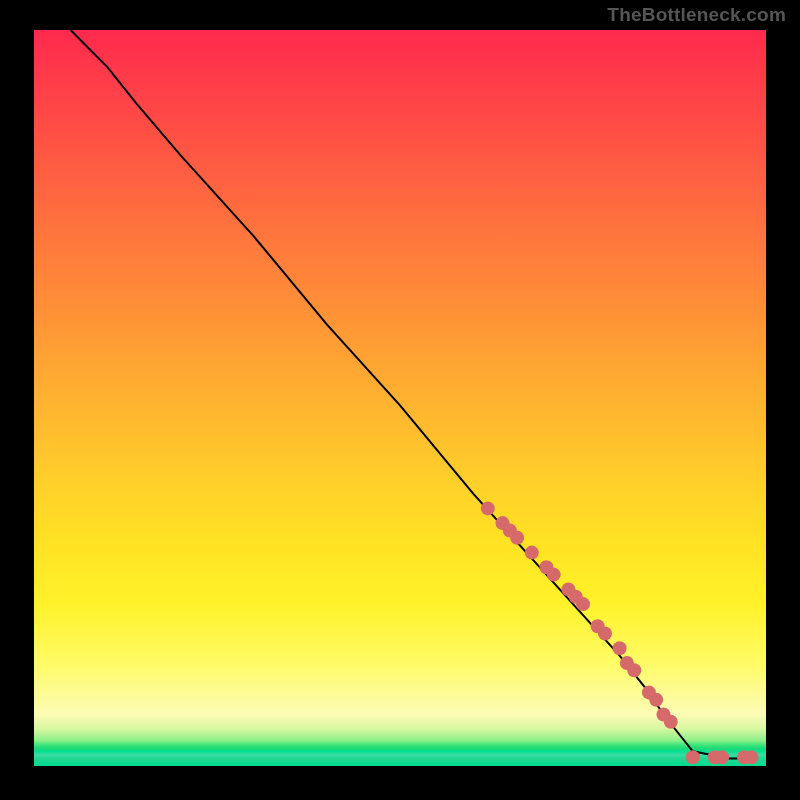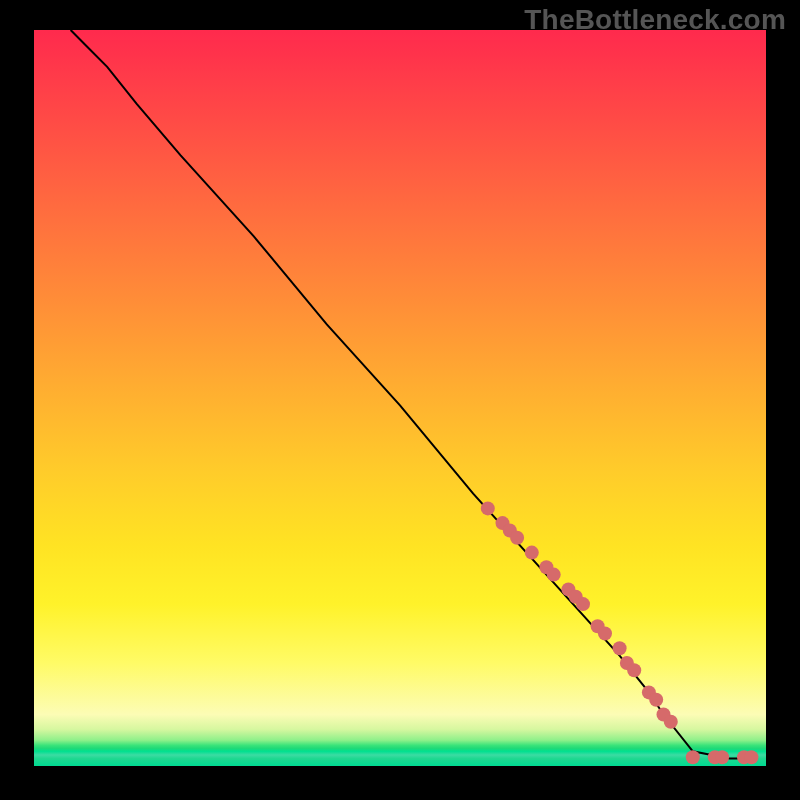--- a/index.html
+++ b/index.html
@@ -16,21 +16,21 @@
     left: 0;
     top: 0;
     width: 800px;
     height: 800px;
   }
   .watermark {
     position: absolute;
     top: 4px;
     right: 14px;
     color: #555;
-    font-size: 28px;
+    font-size: 19px;
     font-weight: 600;
     letter-spacing: 0.2px;
   }
   .plot-area {
     position: absolute;
     left: 34px;
     top: 30px;
     width: 732px;
     height: 736px;
     

